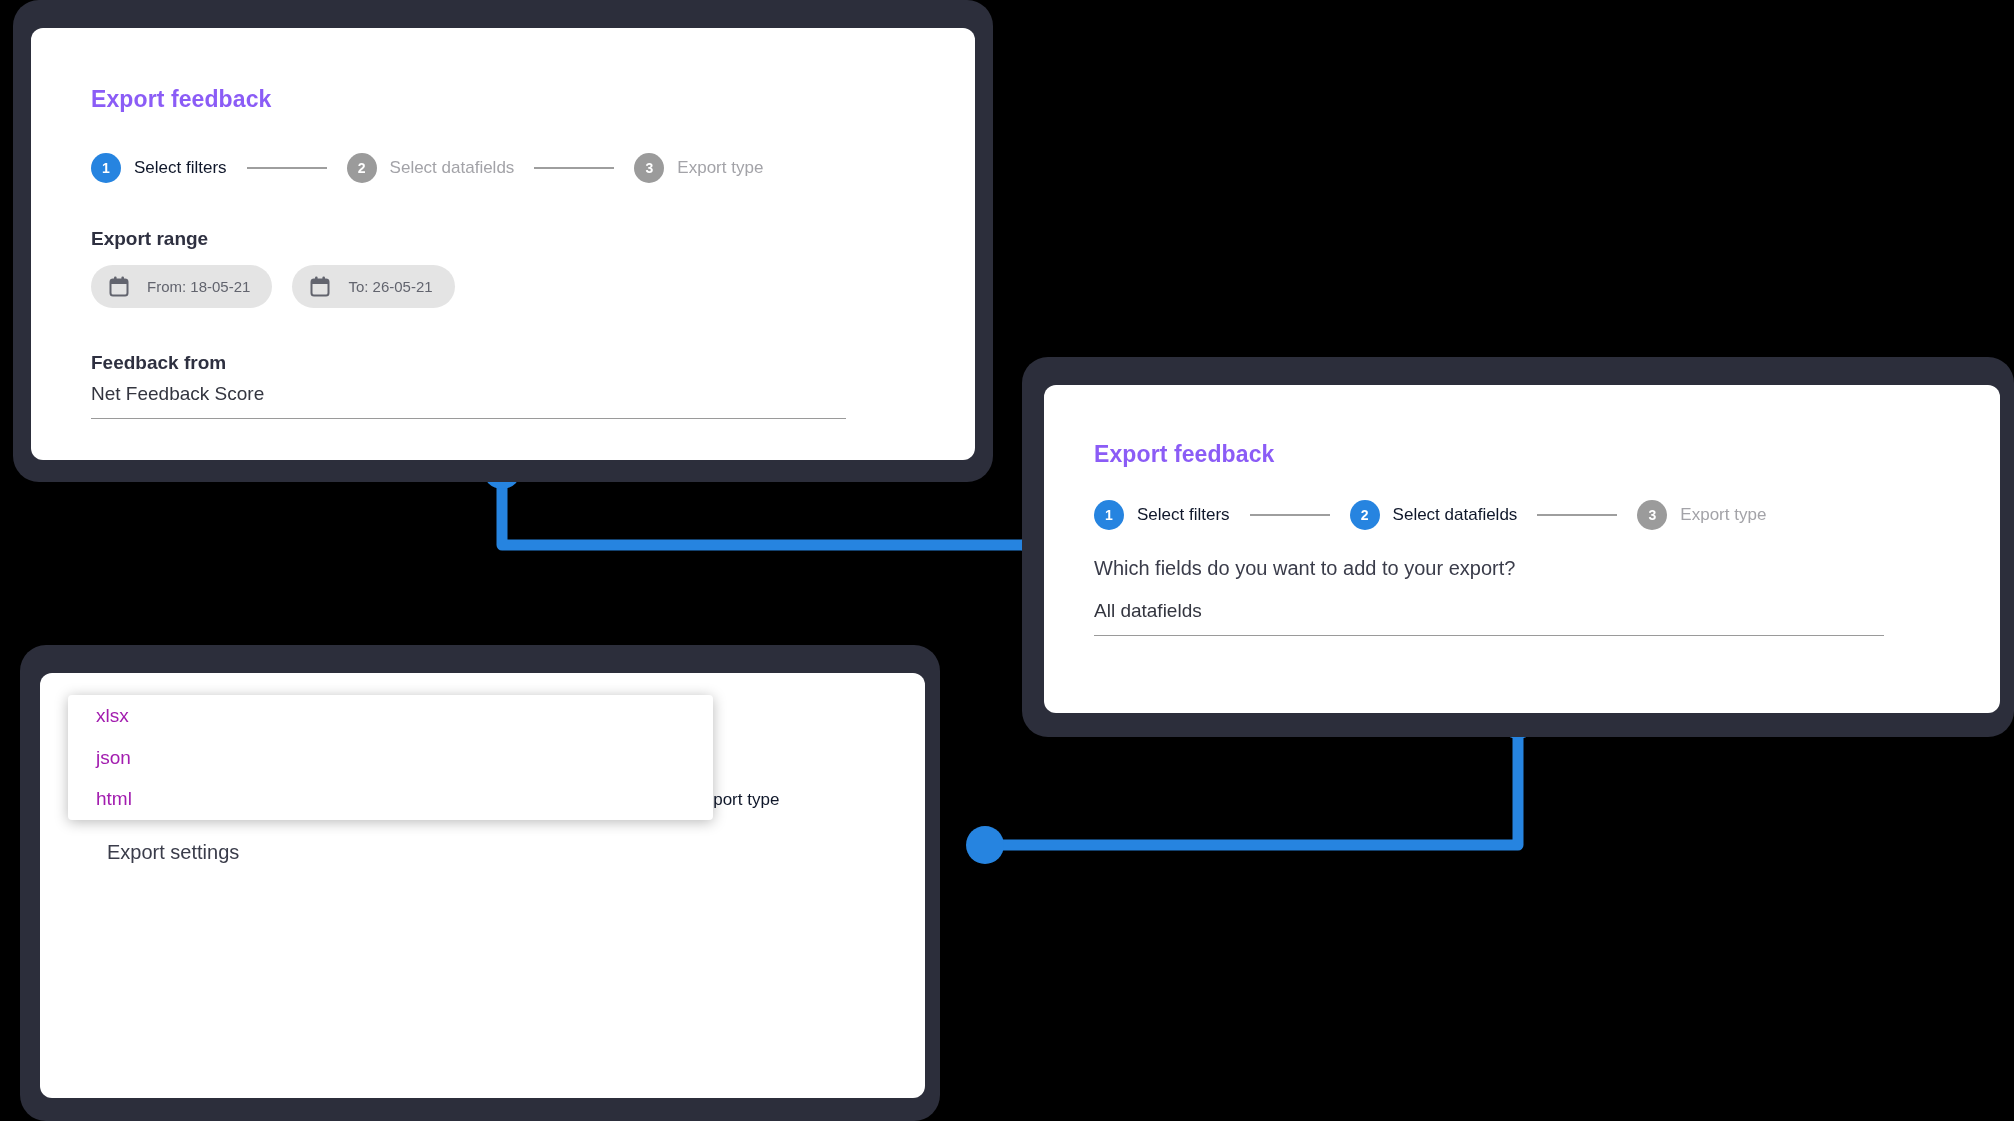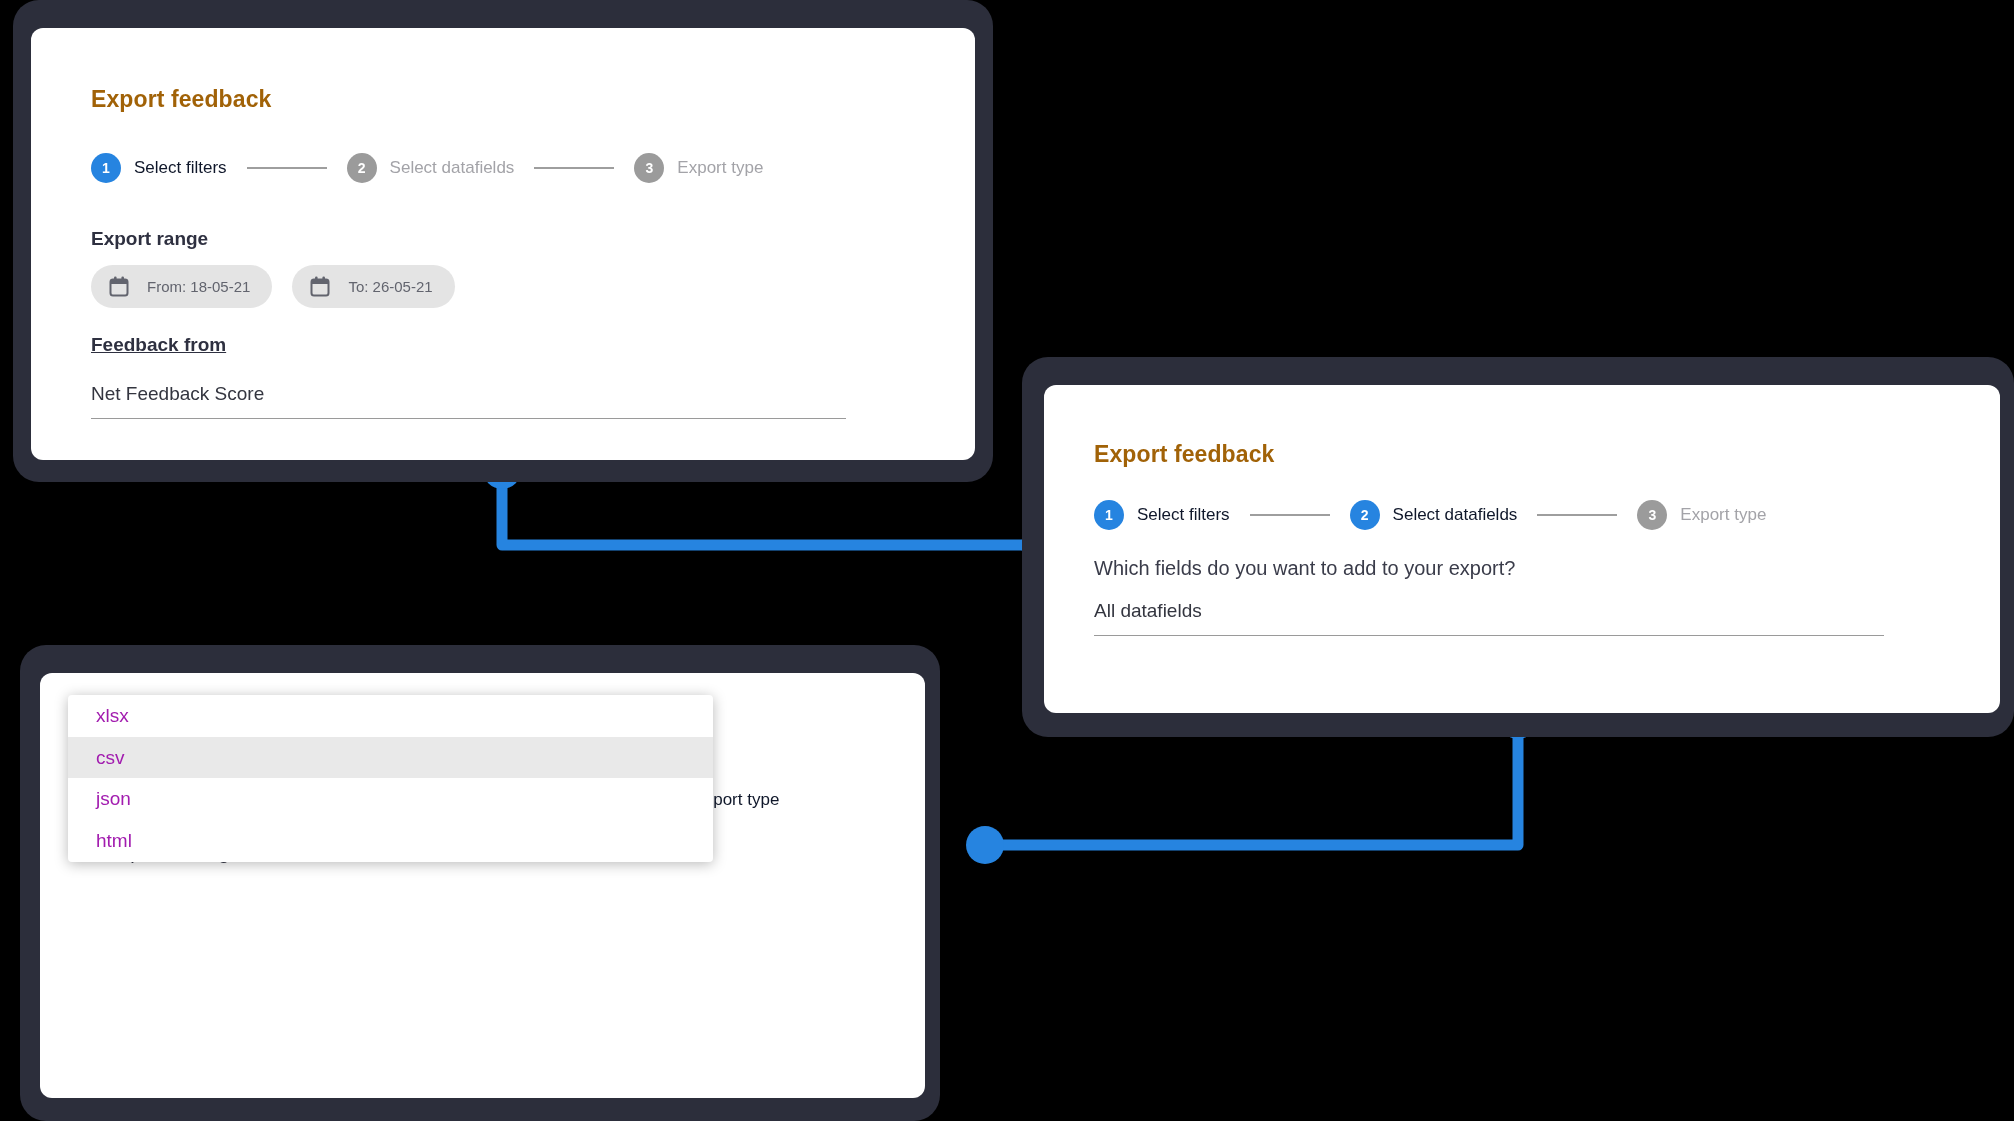--- a/index.html
+++ b/index.html
@@ -24,21 +24,21 @@
   .card {
     position: absolute;
     background: #ffffff;
     border-radius: 12px;
     overflow: visible;
   }
 
   .card-title {
     font-size: 23px;
     font-weight: bold;
-    color: #a16207;
+    color: #8b5cf6;
     letter-spacing: .1px;
   }
 
   
   .stepper { display: flex; align-items: center; }
   .step { display: flex; align-items: center; }
   .bullet {
     width: 30px; height: 30px; border-radius: 50%;
     display: flex; align-items: center; justify-content: center;
     color: #ffffff; font-size: 14px; font-weight: bold;
@@ -154,21 +154,21 @@
               <rect x="1.5" y="3.5" width="17" height="16" rx="2.5" fill="none" stroke="#62646e" stroke-width="2"></rect>
               <rect x="1.5" y="3.5" width="17" height="4.5" fill="#62646e"></rect>
               <rect x="5" y="0.5" width="2.6" height="5" rx="1.2" fill="#62646e"></rect>
               <rect x="12.4" y="0.5" width="2.6" height="5" rx="1.2" fill="#62646e"></rect>
             </svg>
           </span>
           <span class="chip-text">To: 26-05-21</span>
         </div>
       </div>
 
-      <div class="section-label" style="position:absolute; left:60px; top:306px;text-decoration:underline;">Feedback from</div>
+      <div class="section-label" style="position:absolute; left:60px; top:324px;">Feedback from</div>
 
       <div class="field" style="position:absolute; left:60px; top:355px; width:755px;">
         <div class="field-value">Net Feedback Score</div>
         <div class="field-rule"></div>
       </div>
 
     </div>
   </div>
 
   <div class="frame" style="left:1022px; top:357px; width:992px; height:380px;">
@@ -225,19 +225,18 @@
           <div class="bullet active">3</div>
           <div class="step-label active">Export type</div>
         </div>
       </div>
 
       <div class="section-label light" style="position:absolute; left:67px; top:168px;">Export settings</div>
     </div>
 
     <div class="dropdown" style="left:48px; top:50px; width:645px;">
       <div class="dd-option">xlsx</div>
-      <div class="dd-option selected">csv</div>
       <div class="dd-option">json</div>
       <div class="dd-option">html</div>
     </div>
   </div>
 
 </div>
 
 </body></html>

